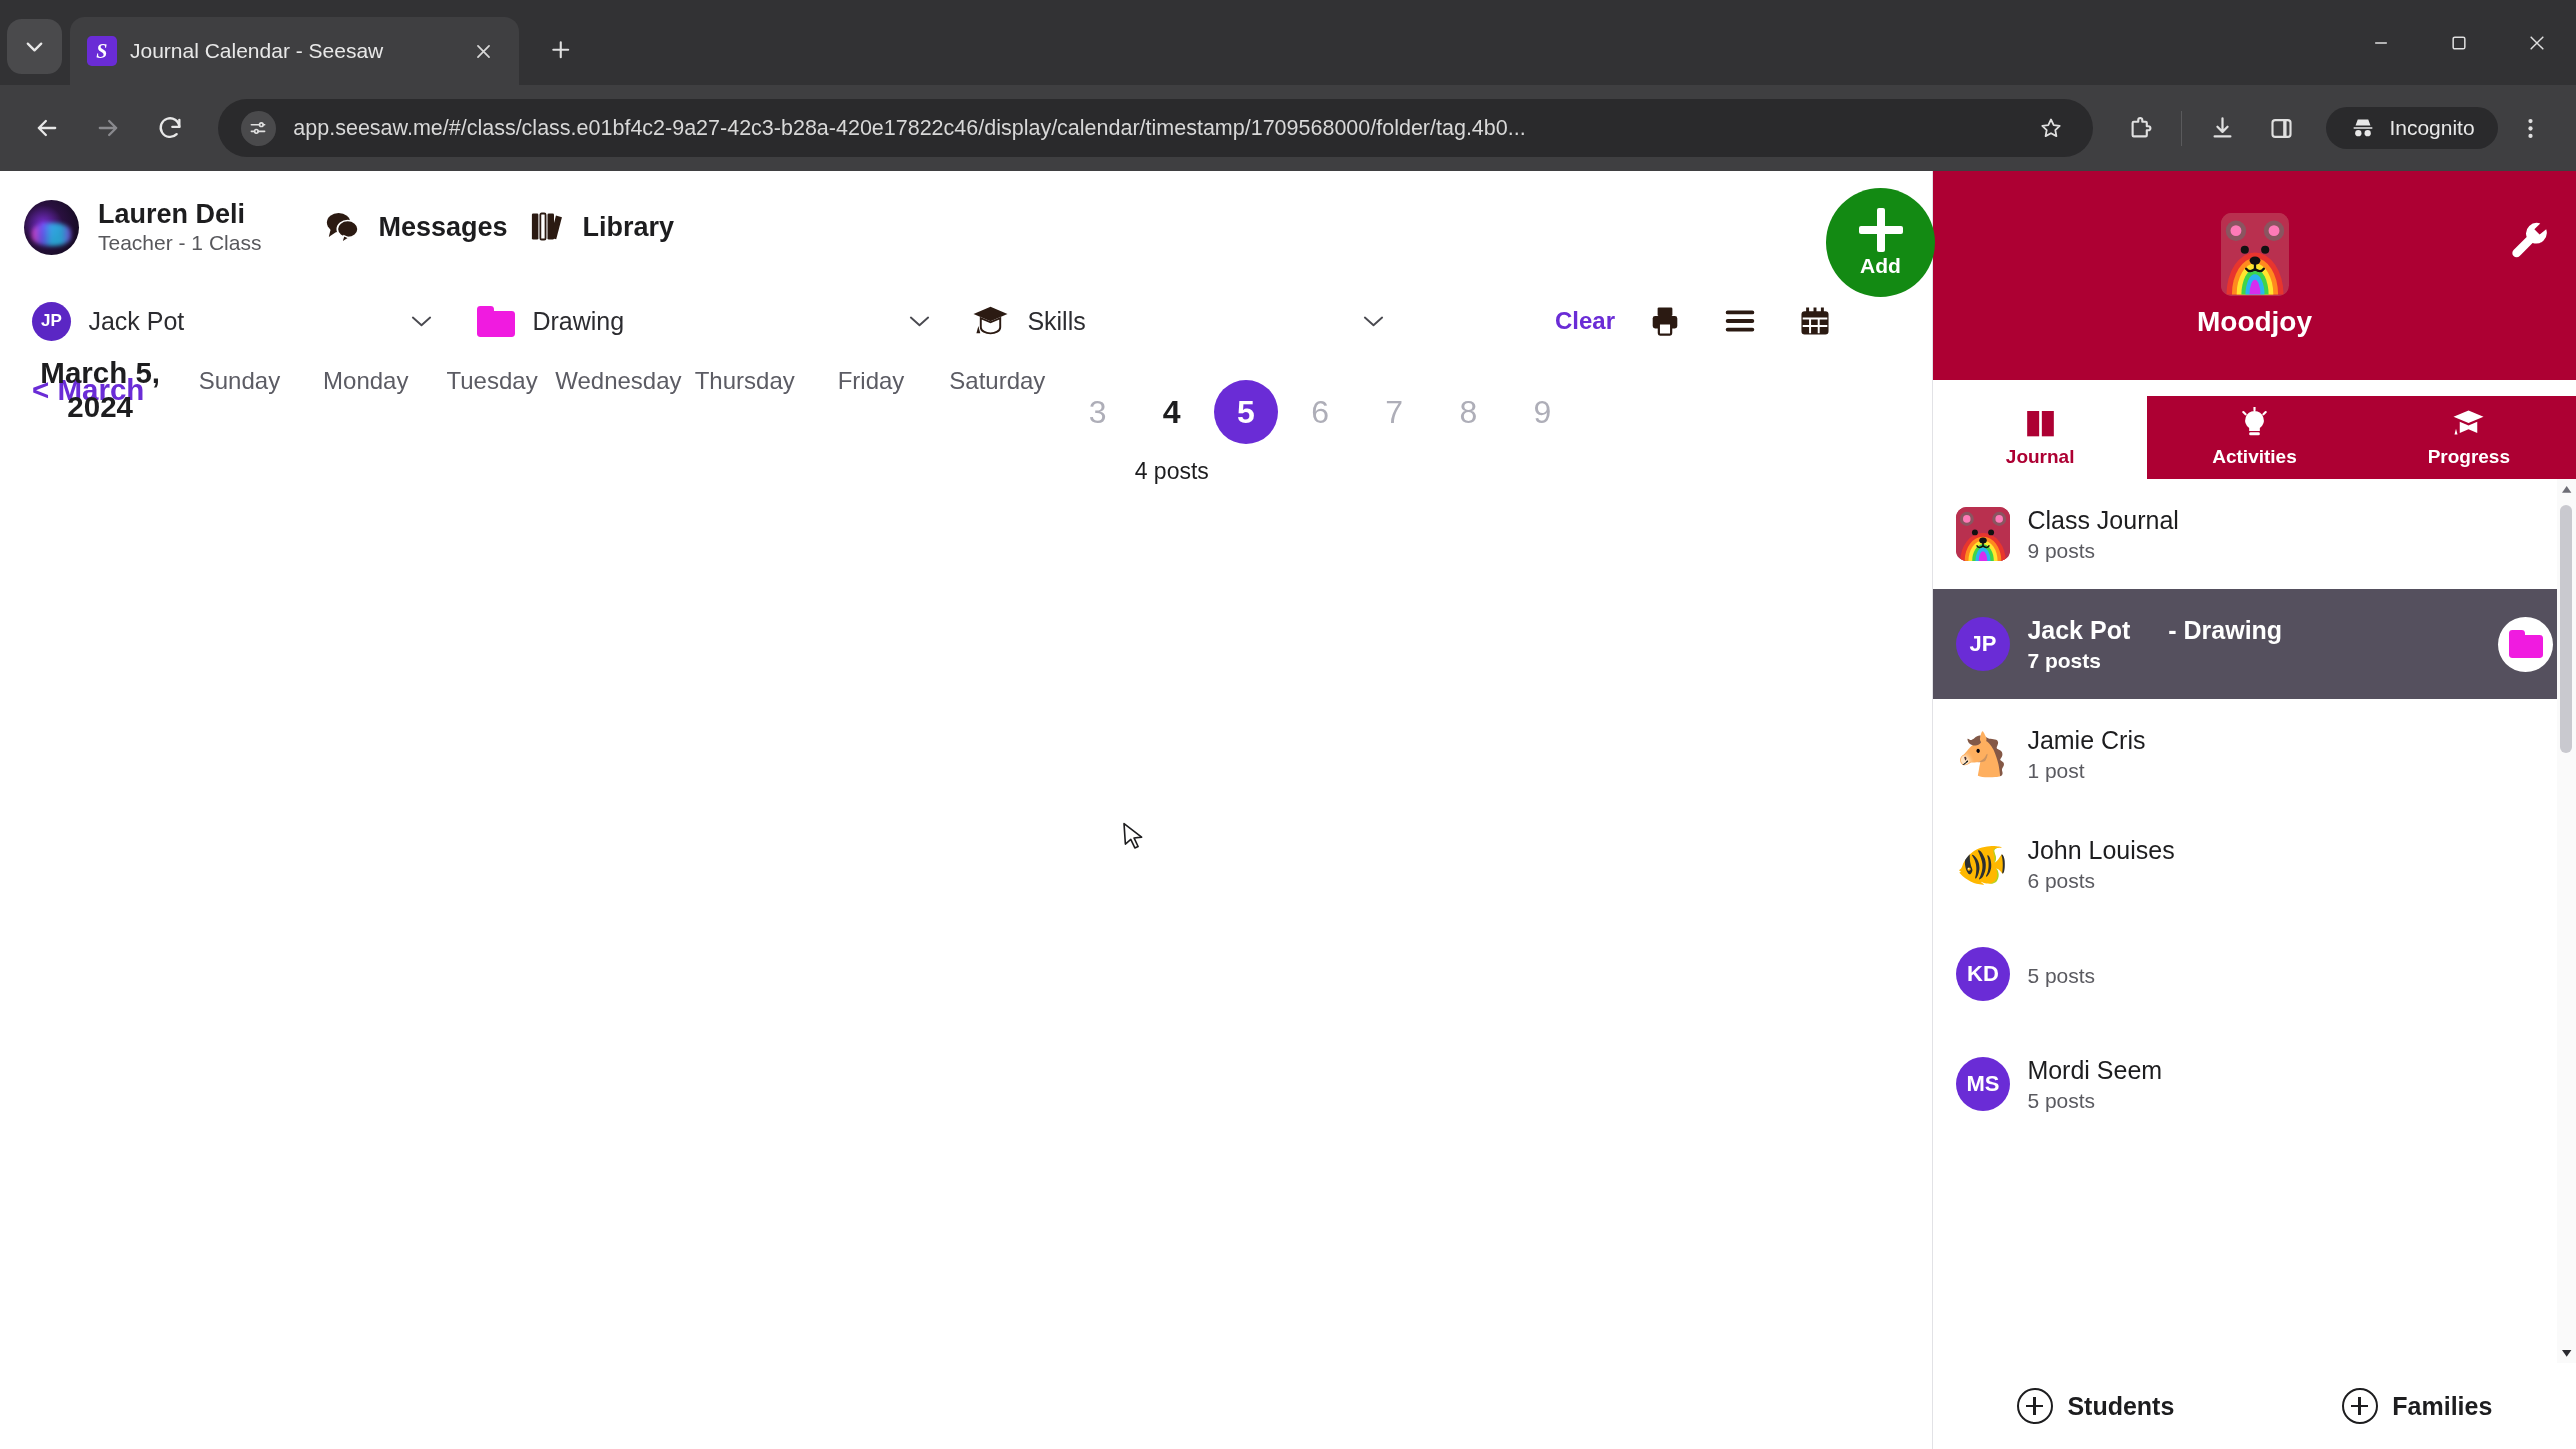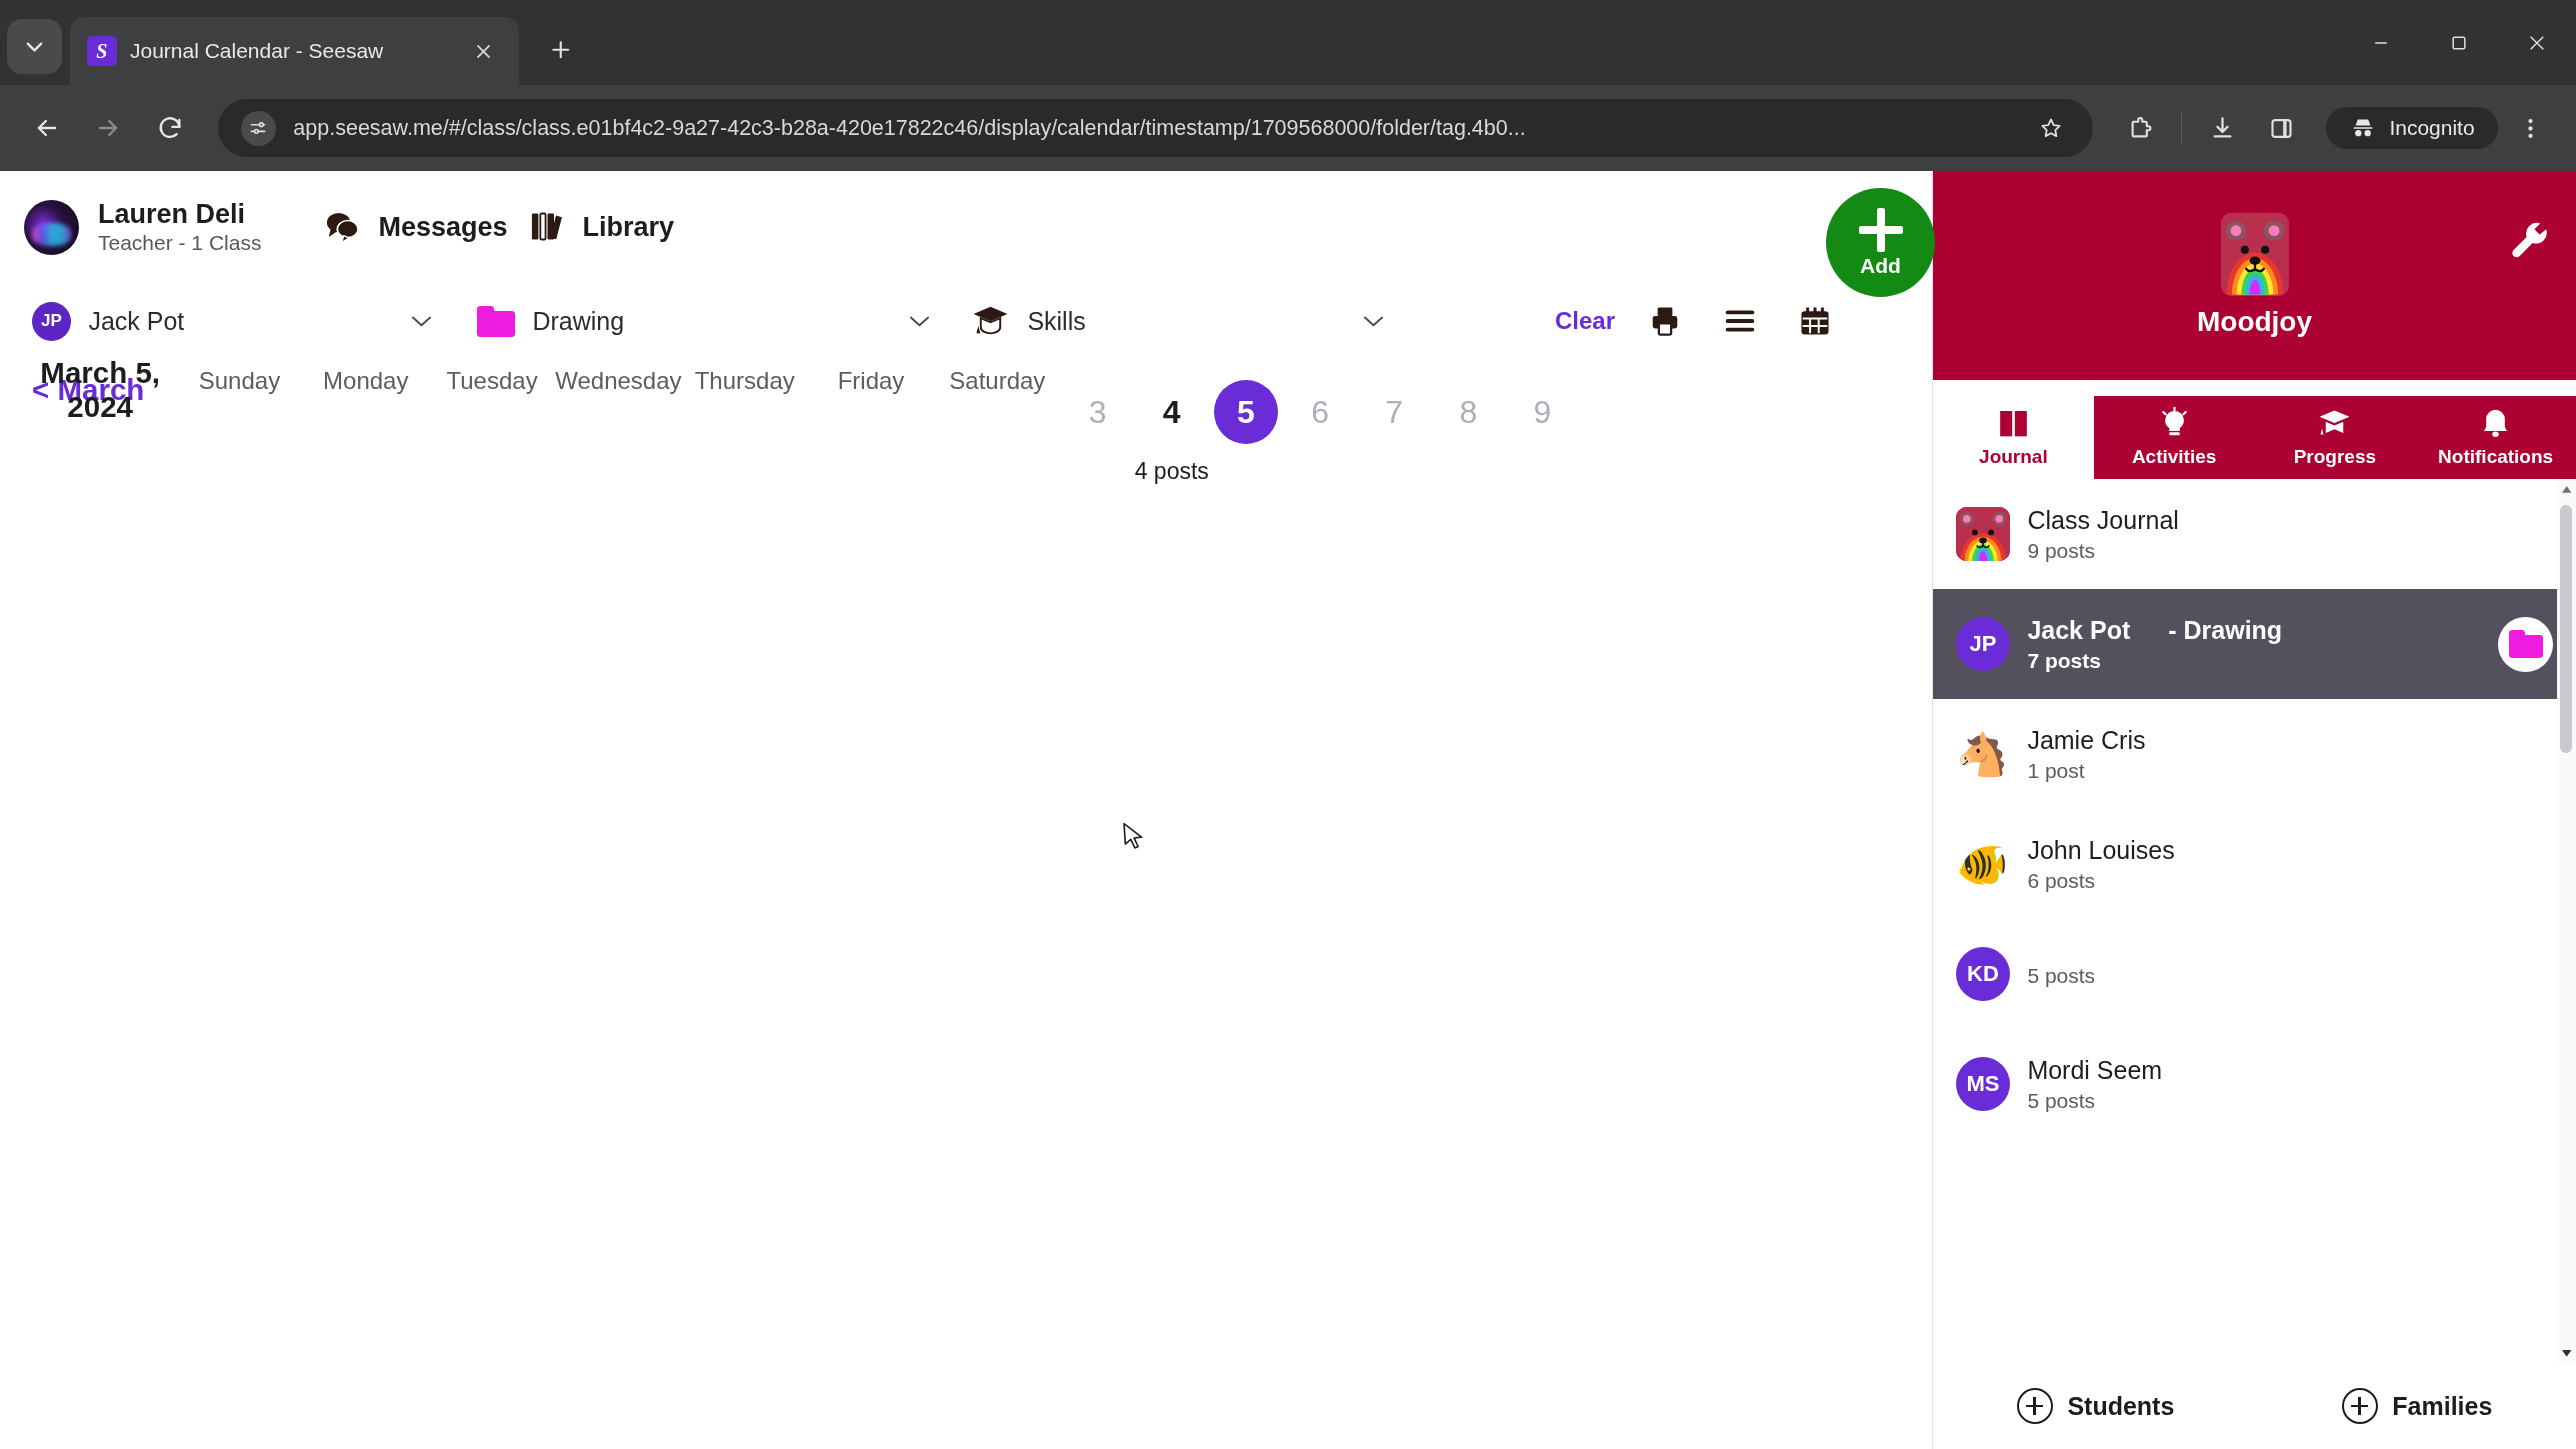--- a/index.html
+++ b/index.html
@@ -496,29 +496,20 @@
         </div>
         <div class="stab">
           <span>
             <svg viewBox="0 0 28 24" fill="#fff">
                 <path d="M14 2l12 5-12 5-12-5z"></path>
                 <path d="M7 11v9l7-3 7 3v-9l-7 3z"></path>
                 <path d="M4 8.5v8l-1.2 4.6h2.4L4 16.5z"></path>
               </svg>
           </span>
           <span class="stab-label">Progress</span>
-        </div>
-        <div class="stab">
-          <span>
-            <svg viewBox="0 0 26 24" fill="#fff">
-                <path d="M13 2a7 7 0 0 0-7 7v6l-1.6 3h17.2L20 15V9a7 7 0 0 0-7-7z"></path>
-                <ellipse cx="13" cy="20.4" rx="2.4" ry="2"></ellipse>
-              </svg>
-          </span>
-          <span class="stab-label">Notifications</span>
         </div>
       </div>
 
       <div class="side-list">
 
         <div class="srow">
           <div class="srow-ava rainbow">
             <svg class="bear" viewBox="0 0 100 100" preserveAspectRatio="none">
               <rect width="100" height="100" fill="#b9304f"></rect>
               <circle cx="20" cy="22" r="13" fill="#8a5560"></circle>

